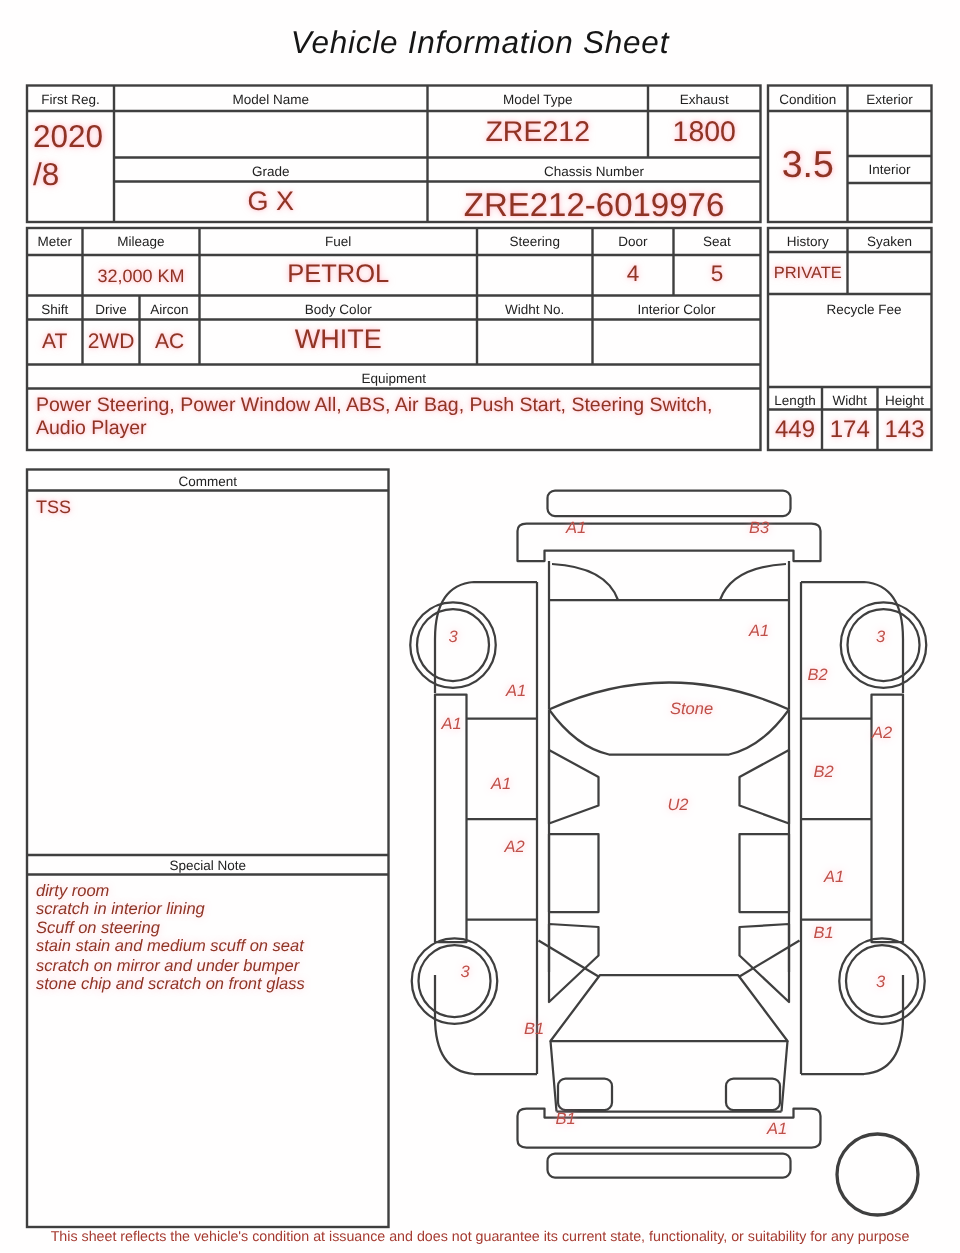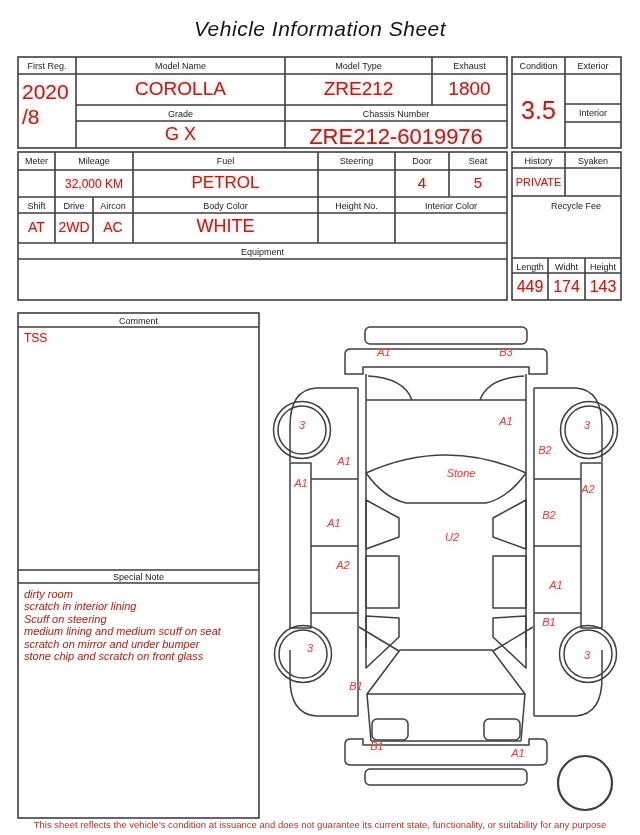--- a/index.html
+++ b/index.html
@@ -112,21 +112,20 @@
   </svg>
 
   <div class="hdr" style="left:18px;top:61px;width:58px">First Reg.</div>
   <div class="hdr" style="left:76px;top:61px;width:209px">Model Name</div>
   <div class="hdr" style="left:285px;top:61px;width:147px">Model Type</div>
   <div class="hdr" style="left:432px;top:61px;width:75px">Exhaust</div>
   <div class="hdr" style="left:76px;top:109px;width:209px">Grade</div>
   <div class="hdr" style="left:285px;top:109px;width:222px">Chassis Number</div>
 
   <div class="val left" style="left:22px;top:79px;font-size:21px;line-height:25px"><span>2020</span><br><span>/8</span></div>
-  <div class="val" style="left:76px;top:78px;width:209px;font-size:19px">COROLLA</div>
   <div class="val" style="left:285px;top:78px;width:147px;font-size:19px">ZRE212</div>
   <div class="val" style="left:432px;top:78px;width:75px;font-size:19px">1800</div>
   <div class="val" style="left:76px;top:124px;width:209px;font-size:18px">G X</div>
   <div class="val" style="left:285px;top:124px;width:222px;font-size:22px">ZRE212-6019976</div>
 
   <div class="hdr" style="left:512px;top:61px;width:53px">Condition</div>
   <div class="hdr" style="left:565px;top:61px;width:56px">Exterior</div>
   <div class="hdr" style="left:565px;top:108px;width:56px">Interior</div>
   <div class="val" style="left:512px;top:96px;width:53px;font-size:25px">3.5</div>
   <div class="val" style="left:565px;top:82px;width:56px;font-size:12px"></div>
@@ -143,52 +142,53 @@
   <div class="val" style="left:55px;top:177px;width:78px;font-size:12px">32,000 KM</div>
   <div class="val" style="left:133px;top:173px;width:185px;font-size:17px">PETROL</div>
   <div class="val" style="left:318px;top:176px;width:77px;font-size:12px"></div>
   <div class="val" style="left:395px;top:174px;width:54px;font-size:15px">4</div>
   <div class="val" style="left:449px;top:174px;width:58px;font-size:15px">5</div>
 
   <div class="hdr" style="left:18px;top:201px;width:37px">Shift</div>
   <div class="hdr" style="left:55px;top:201px;width:38px">Drive</div>
   <div class="hdr" style="left:93px;top:201px;width:40px">Aircon</div>
   <div class="hdr" style="left:133px;top:201px;width:185px">Body Color</div>
-  <div class="hdr" style="left:318px;top:201px;width:77px">Height No.</div>
+  <div class="hdr" style="left:318px;top:201px;width:77px">Widht No.</div>
   <div class="hdr" style="left:395px;top:201px;width:112px">Interior Color</div>
 
   <div class="val" style="left:18px;top:219px;width:37px;font-size:14px">AT</div>
   <div class="val" style="left:55px;top:219px;width:38px;font-size:14px">2WD</div>
   <div class="val" style="left:93px;top:219px;width:40px;font-size:14px">AC</div>
   <div class="val" style="left:133px;top:216px;width:185px;font-size:18px">WHITE</div>
   <div class="val" style="left:318px;top:219px;width:77px;font-size:12px"></div>
   <div class="val" style="left:395px;top:219px;width:112px;font-size:12px"></div>
 
   <div class="hdr" style="left:18px;top:247px;width:489px">Equipment</div>
+  <div class="val left" style="left:24px;top:262px;width:478px;font-size:13px;white-space:normal;line-height:15px">Power Steering, Power Window  All, ABS, Air Bag, Push Start, Steering Switch, Audio Player</div>
 
   <div class="hdr" style="left:512px;top:156px;width:53px">History</div>
   <div class="hdr" style="left:565px;top:156px;width:56px">Syaken</div>
   <div class="val" style="left:512px;top:176px;width:53px;font-size:11px">PRIVATE</div>
   <div class="val" style="left:565px;top:176px;width:56px;font-size:11px"></div>
   <div class="hdr" style="left:512px;top:201px;width:128px">Recycle Fee</div>
   <div class="hdr" style="left:512px;top:262px;width:36px">Length</div>
   <div class="hdr" style="left:548px;top:262px;width:37px">Widht</div>
   <div class="hdr" style="left:585px;top:262px;width:36px">Height</div>
   <div class="val" style="left:512px;top:278px;width:36px;font-size:16px">449</div>
   <div class="val" style="left:548px;top:278px;width:37px;font-size:16px">174</div>
   <div class="val" style="left:585px;top:278px;width:36px;font-size:16px">143</div>
 
   <div class="hdr" style="left:18px;top:316px;width:241px">Comment</div>
   <div class="val left" style="left:24px;top:331px;font-size:12px">TSS</div>
   <div class="hdr" style="left:18px;top:572px;width:241px">Special Note</div>
   <div class="abs" style="left:24px;top:588px;width:230px" id="note-lines">
       <div class="notes-line">dirty room</div>
       <div class="notes-line">scratch in interior lining</div>
       <div class="notes-line">Scuff on steering</div>
-      <div class="notes-line">medium lining and medium scuff on seat</div>
+      <div class="notes-line">stain stain and medium scuff on seat</div>
       <div class="notes-line">scratch on mirror and under bumper</div>
       <div class="notes-line">stone chip and scratch on front glass</div>
     </div>
 
   <div class="abs" style="left:0;top:0;width:640px;height:824px;pointer-events:none" id="markers">
       <span class="marker" style="left: 384px; top: 352px;">A1</span>
       <span class="marker" style="left: 506px; top: 352px;">B3</span>
       <span class="marker" style="left: 302px; top: 425px;">3</span>
       <span class="marker" style="left: 587px; top: 425px;">3</span>
       <span class="marker" style="left: 506px; top: 421px;">A1</span>

